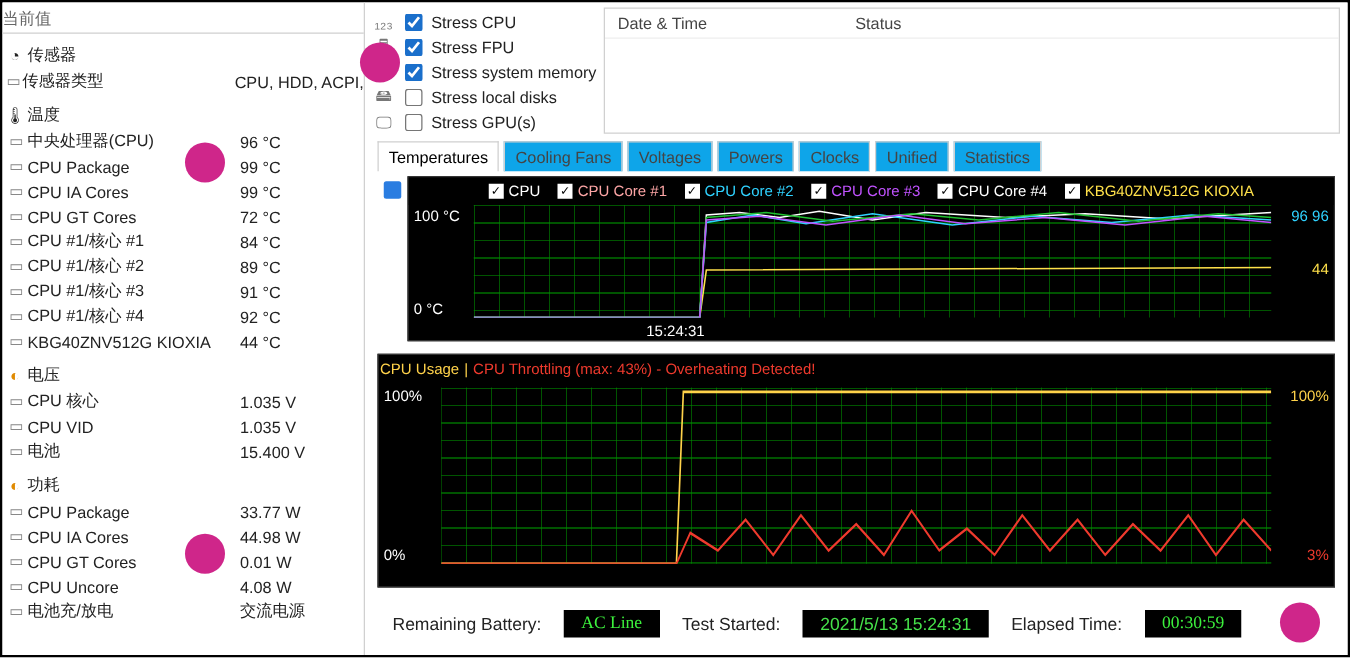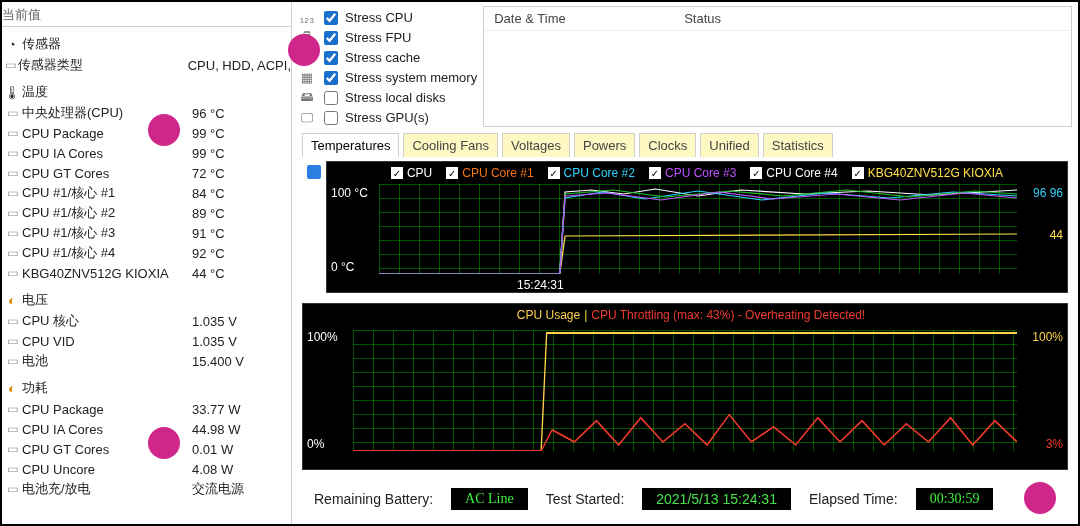--- a/index.html
+++ b/index.html
@@ -32,40 +32,40 @@
   .sicon { width:18px; text-align:center; color:#777; font-size:13px; }
   input[type=checkbox] { accent-color:#1a6fcb; width:14px; height:14px; }
   .log-box { flex:1; border:1px solid #d0d0d0; min-height:100px; padding:0; }
   .log-head { display:flex; color:#444; border-bottom:1px solid #eee; padding:4px 10px; }
   .log-head .c1 { flex:0 0 190px; }
   .log-head .c2 { flex:1; }
   .log-body-row { display:flex; background:#f5f5f5; padding:3px 10px; }
   .log-body-row .c1 { flex:0 0 190px; }
   .log-body-row .c2 { flex:1; }
   .tabs { display:flex; gap:4px; padding:0 10px; position:relative; }
-  .tab { padding:4px 8px; border:1px solid #d0d0d0; border-bottom:none; background:#fef9c3; borderradius:2px 2px 0 0; color:#444; }
+  .tab { padding:4px 8px; border:1px solid #d0d0d0; border-bottom:none; background:#0ea5e9; borderradius:2px 2px 0 0; color:#444; }
   .tab.active { background:#fff; color:#000; }
   .graph-area { flex:1; min-height:0; padding:4px 10px 6px 10px; display:flex; flex-direction:column; gap:10px; position:relative;}
   .graph-wrap { display:flex; }
   .vscroll { width:24px; display:flex; align-items:flex-start; justify-content:center; }
   .vscroll .thumb { width:14px; height:14px; background:#2a7de1; border-radius:2px; margin-top:4px;}
   .graph { flex:1; background:#000; border:1px solid #333; position:relative; height:132px; }
   .legend { display:flex; gap:14px; color:#fff; font-size:12px; justify-content:center; align-items:center; height:22px; position:relative; background:#000; }
   .legend .item { display:flex; align-items:center; gap:4px; }
   .legend .chk { width:12px;height:12px;background:#fff;display:inline-flex;align-items:center;justify-content:center;font-size:10px;color:#000;}
   .axis-l { position:absolute; left:4px; color:#fff; font-size:12px; }
   .axis-r { position:absolute; right:4px; font-size:12px; }
   .grid { position:absolute; left:52px; right:50px; top:22px; bottom:18px;
           background-image:
             repeating-linear-gradient(to bottom, rgba(0,140,0,0.6) 0 1px, transparent 1px 14px),
             repeating-linear-gradient(to right, rgba(0,140,0,0.6) 0 1px, transparent 1px 20px);
   }
   .timelabel { position:absolute; bottom:0; left:190px; color:#fff; font-size:12px; }
   .graph2 { flex:1; background:#000; border:1px solid #333; position:relative; height:130px; }
-  .g2-title { position:absolute; top:4px; left:12px; right:0; text-align:center; font-size:12px; }
+  .g2-title { position:absolute; top:4px; left:1px; right:0; text-align:left; font-size:12px; }
   .g2-title .a { color:#ffd24a; }
   .g2-title .sep { color:#ffd24a; margin:0 4px; }
   .g2-title .b { color:#ef3a2d; }
   .axis2-l { position:absolute; left:4px; color:#fff; font-size:12px; }
   .axis2-r { position:absolute; right:4px; font-size:12px; }
   .grid2 { position:absolute; left:50px; right:50px; top:26px; bottom:18px;
            background-image:
              repeating-linear-gradient(to bottom, rgba(0,140,0,0.6) 0 1px, transparent 1px 14px),
              repeating-linear-gradient(to right, rgba(0,140,0,0.6) 0 1px, transparent 1px 20px);
   }
@@ -215,25 +215,20 @@
             <span>Stress CPU</span>
           </div>
           <div class="stress-row">
             <span class="sicon">🖩</span>
             <input type="checkbox" checked="" style="">
             <span>Stress FPU</span>
           </div>
           <div class="stress-row">
             <span class="sicon">▦</span>
             <input type="checkbox" checked="" style="">
-            <span>Stress cache</span>
-          </div>
-          <div class="stress-row">
-            <span class="sicon">▦</span>
-            <input type="checkbox" checked="" style="">
             <span>Stress system memory</span>
           </div>
           <div class="stress-row">
             <span class="sicon">🖴</span>
             <input type="checkbox" style="">
             <span>Stress local disks</span>
           </div>
           <div class="stress-row">
             <span class="sicon">🖵</span>
             <input type="checkbox" style="">
@@ -264,21 +259,21 @@
             <div class="thumb"></div>
           </div>
         <div class="graph">
           <div class="legend" id="legend1-mount">
               <span class="item">
                 <span class="chk">✓</span>
                 <span style="color:#ffffff">CPU</span>
               </span>
               <span class="item">
                 <span class="chk">✓</span>
-                <span style="color:#f97316">CPU Core #1</span>
+                <span style="color:#fca5a5">CPU Core #1</span>
               </span>
               <span class="item">
                 <span class="chk">✓</span>
                 <span style="color:#2fd2ff">CPU Core #2</span>
               </span>
               <span class="item">
                 <span class="chk">✓</span>
                 <span style="color:#c152ff">CPU Core #3</span>
               </span>
               <span class="item">

